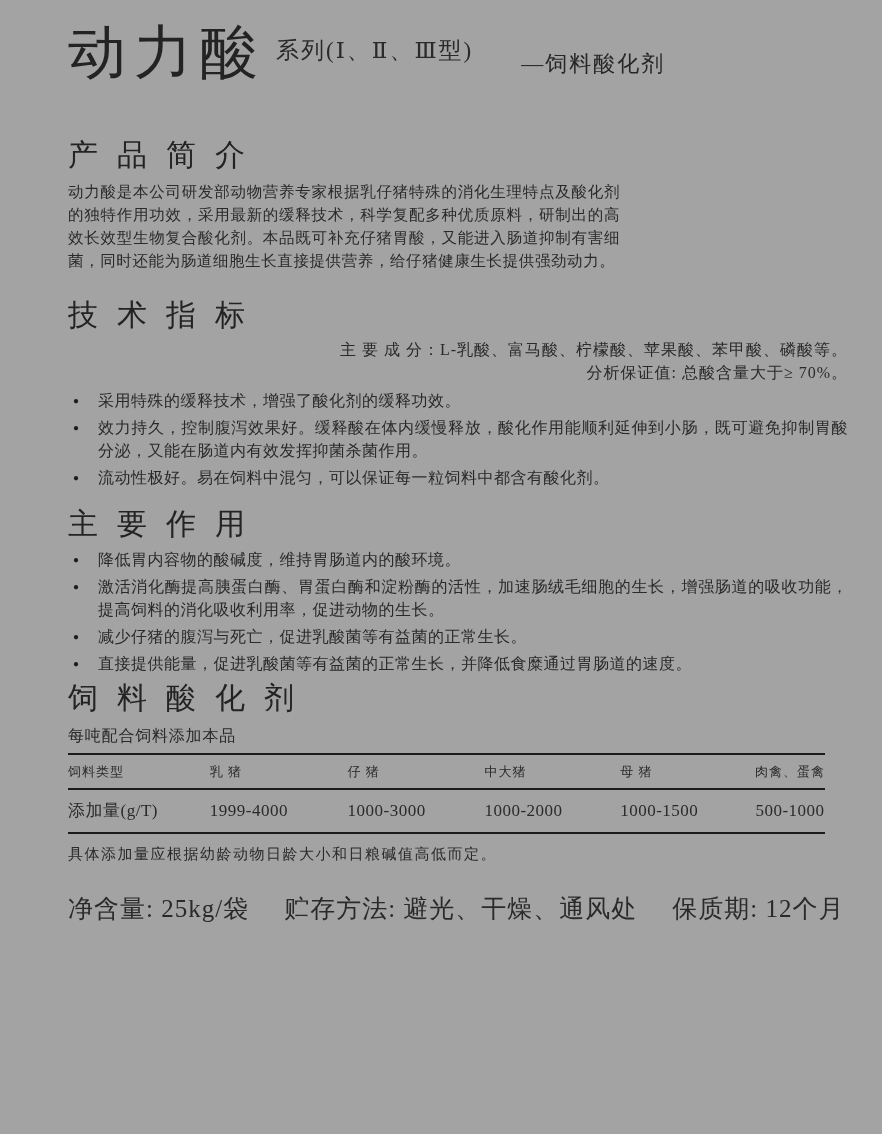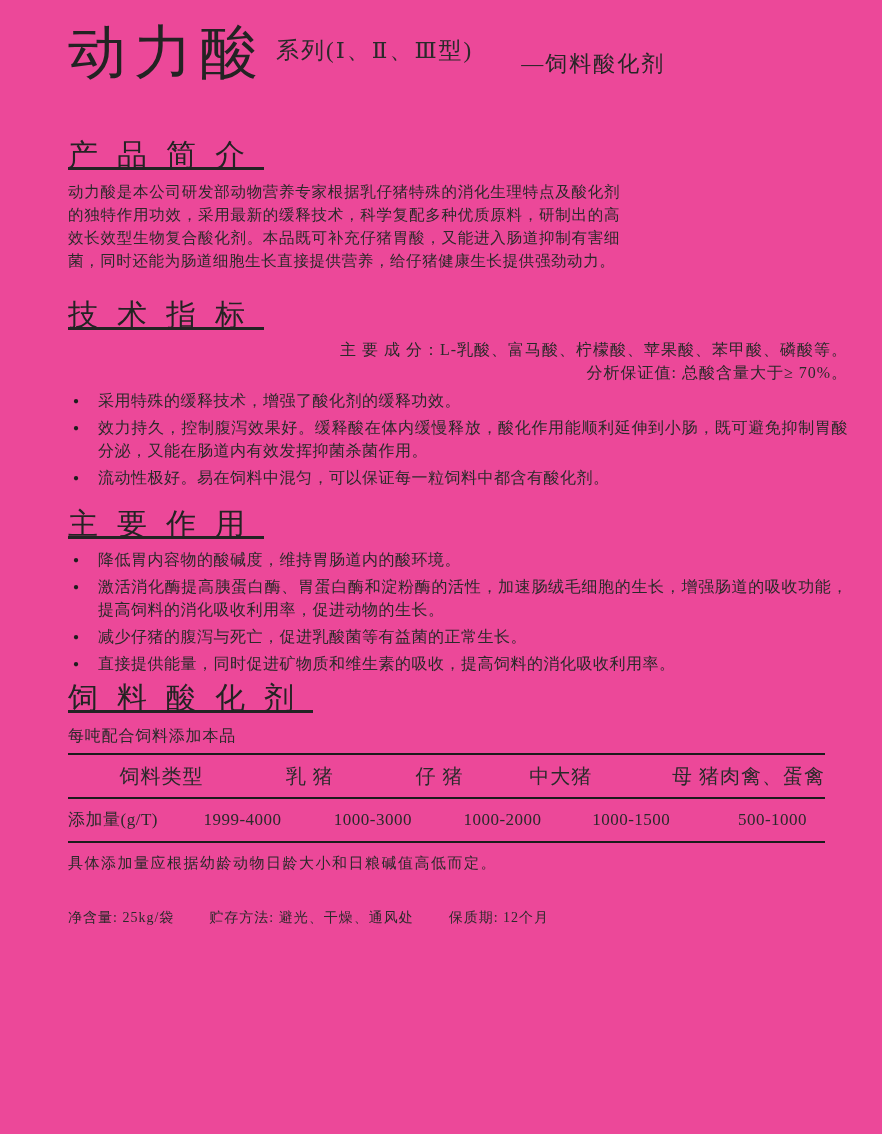--- a/index.html
+++ b/index.html
@@ -2,21 +2,21 @@
 <html><head>
 <meta charset="utf-8">
 <style>
   * { box-sizing: border-box; }
   html, body { margin: 0; padding: 0; background: #e8e8e8; }
   .page {
     position: relative;
     width: 882px;
     height: 1134px;
     margin: 0 auto;
-    background: #ec4899;
+    background: #a3a3a3;
     color: #2a2a2a;
     font-family: "Liberation Serif", "DejaVu Serif", serif;
     padding: 22px 34px 0 68px;
     overflow: hidden;
   }
 
   
   .title-row { display: flex; align-items: flex-start; height: 70px; white-space: nowrap; }
   .title-name  { font-size: 58px; line-height: 62px; letter-spacing: 8px; color: #232323; }
   .title-series{ font-size: 23px; line-height: 26px; letter-spacing: 2px; margin: 16px 0 0 10px; color: #2a2a2a; }
@@ -24,21 +24,20 @@
 
   
   .section-heading {
     margin: 0;
     font-size: 30px;
     font-weight: 400;
     letter-spacing: 19px;
     line-height: 38px;
     color: #232323;
     white-space: nowrap;
-    text-decoration: underline;
   }
   .mt-intro    { margin-top: 44px; }
   .mt-specs    { margin-top: 24px; }
   .mt-features { margin-top: 24px; }
   .mt-functions{ margin-top: 16px; }
   .mt-usage    { margin-top: 2px; }
 
   
   .intro-body {
     width: 552px;
@@ -60,43 +59,43 @@
   .usage-intro { margin-top: 9px; font-size: 16px; letter-spacing: 0.8px; line-height: 20px; }
   table.dosage {
     width: 757px;
     margin-top: 7px;
     border-collapse: collapse;
     border-top: 2.5px solid #1b1b1b;
     border-bottom: 2.5px solid #1b1b1b;
   }
   table.dosage th {
     font-weight: 400;
-    text-align: right;
-    font-size: 20px;
+    text-align: left;
+    font-size: 13px;
     letter-spacing: 1px;
     padding: 8px 0 7px 0;
     border-bottom: 2.5px solid #1b1b1b;
     white-space: nowrap;
   }
   table.dosage td {
     font-size: 17px;
     letter-spacing: 0.5px;
     padding: 9px 0 10px 0;
     white-space: nowrap;
   }
   .c0 { width: 142px; }
   .c1 { width: 138px; }
   .c2 { width: 137px; }
   .c3 { width: 136px; }
   .c4 { width: 135px; }
   .c5 { text-align: center; }
   .table-note { margin-top: 11px; font-size: 15px; letter-spacing: 1.5px; line-height: 19px; }
 
   
-  .footer-row { display: flex; margin-top: 32px; font-size: 14px; letter-spacing: 1px; line-height: 25px; white-space: nowrap; }
+  .footer-row { display: flex; margin-top: 32px; font-size: 25px; letter-spacing: 1px; line-height: 25px; white-space: nowrap; }
   .footer-item { margin-right: 35px; }
   .footer-item:last-child { margin-right: 0; }
 </style>
 </head>
 <body>
 
 <div class="page">
 
   <header class="title-row">
     <span class="title-name">动力酸</span>
@@ -137,21 +136,21 @@
     <li class="bullet-item">
       <span class="bullet-glyph">●</span>
       <span class="bullet-text">激活消化酶提高胰蛋白酶、胃蛋白酶和淀粉酶的活性，加速肠绒毛细胞的生长，增强肠道的吸收功能，提高饲料的消化吸收利用率，促进动物的生长。</span>
     </li>
     <li class="bullet-item">
       <span class="bullet-glyph">●</span>
       <span class="bullet-text">减少仔猪的腹泻与死亡，促进乳酸菌等有益菌的正常生长。</span>
     </li>
     <li class="bullet-item">
       <span class="bullet-glyph">●</span>
-      <span class="bullet-text">直接提供能量，同时促进矿物质和维生素的吸收，提高饲料的消化吸收利用率。</span>
+      <span class="bullet-text">直接提供能量，促进乳酸菌等有益菌的正常生长，并降低食糜通过胃肠道的速度。</span>
     </li>
   </ul>
 
   <h2 class="section-heading mt-usage">饲料酸化剂</h2>
   <div class="usage-intro">每吨配合饲料添加本品</div>
 
   <table class="dosage">
     <thead>
       <tr>
         <th class="c0">饲料类型</th>

